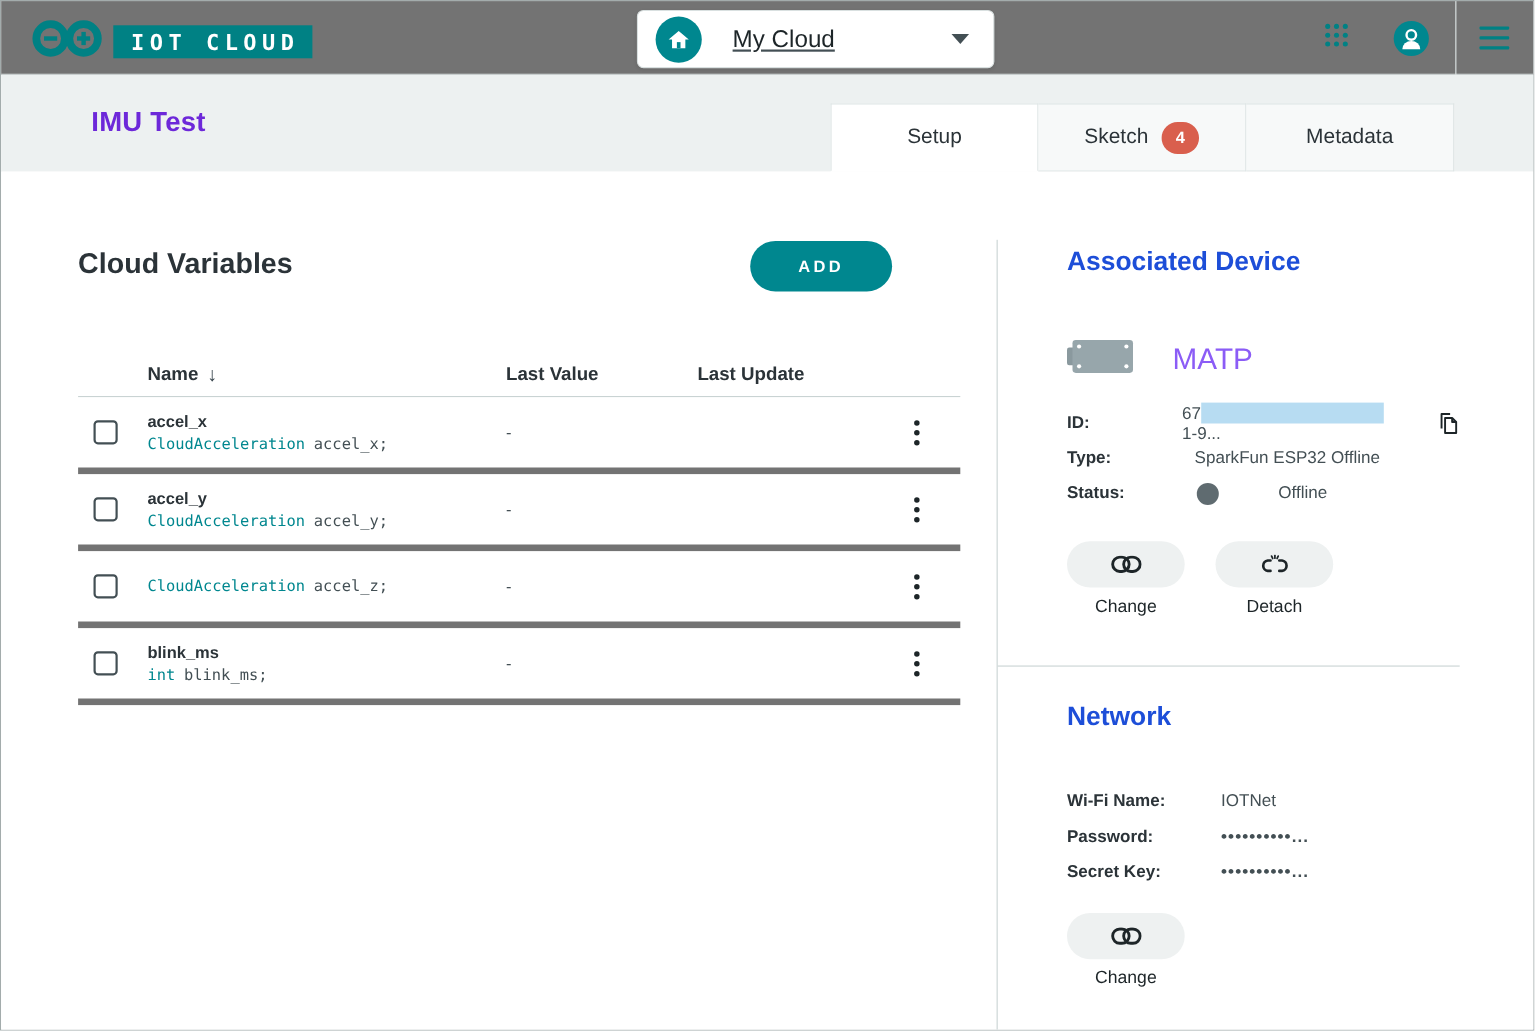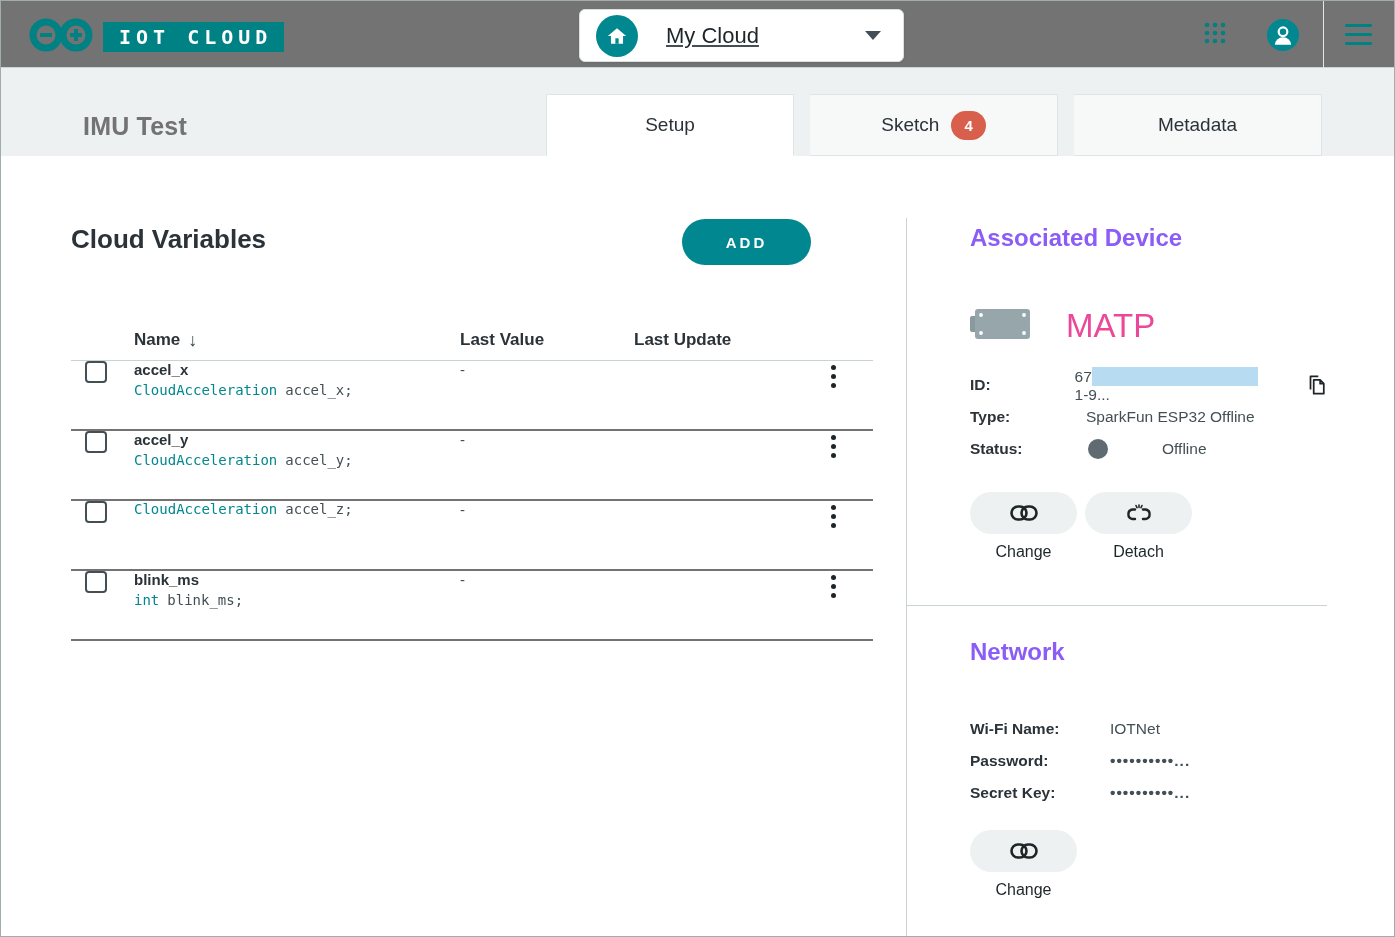--- a/index.html
+++ b/index.html
@@ -24,72 +24,72 @@
   .grid-icon { margin-right:40px; cursor:pointer; }
   .avatar { width:32px; height:32px; border-radius:50%; background:#00878f; margin-right:24px;
     display:flex; align-items:center; justify-content:center; cursor:pointer; }
   .top-divider { width:1px; height:67px; background:#e2e8e8; }
   .burger { margin:0 22px 0 21px; cursor:pointer; display:flex; flex-direction:column; gap:6px; }
   .burger i { display:block; width:27px; height:3px; background:#008184; border-radius:1px; }
 
   
   .band { position:relative; height:88px; background:#edf1f1; }
   .thing-title { position:absolute; left:82px; top:50%; transform:translateY(-50%);
-    font-size:25px; font-weight:bold; color:#737373; letter-spacing:.2px;margin-top:14px; }
+    font-size:25px; font-weight:bold; color:#6d28d9; letter-spacing:.2px; }
   .tabs { position:absolute; right:72px; bottom:0; display:flex; }
-  .tab { width:248px; height:62px; display:flex; align-items:center; justify-content:center;
-    background:#f7f9f9; border:1px solid #dee5e5; border-left:none; font-size:19px; color:#2b3338; cursor:pointer;margin-left:16px; }
+  .tab { width:189px; height:62px; display:flex; align-items:center; justify-content:center;
+    background:#f7f9f9; border:1px solid #dee5e5; border-left:none; font-size:19px; color:#2b3338; cursor:pointer; }
   .tab:first-child { border-left:1px solid #dee5e5; }
   .tab.active { background:#fff; border-bottom:1px solid #fff; }
   .tab-badge { margin-left:12px; background:#d95f4d; color:#fff; font-size:15px; font-weight:bold;
     border-radius:15px; padding:4px 13px; line-height:1.4; }
 
   
   .content { position:relative; height:782px; background:#fff; }
   .cv-heading { position:absolute; left:70px; top:68px; font-size:26px; font-weight:bold; color:#2b3338; }
   .add-btn { position:absolute; left:681px; top:63px; width:129px; height:46px; border-radius:23px;
     background:#00878f; color:#fff; font-size:15px; font-weight:bold; letter-spacing:3px; border:none;
     display:flex; align-items:center; justify-content:center; cursor:pointer; font-family:inherit; }
 
   .vtable { position:absolute; left:70px; top:164px; width:802px; }
   .thead { display:flex; align-items:center; height:41px; border-bottom:1px solid #c9d3d3;
     font-size:17px; font-weight:bold; color:#2b3338; }
   .h-spacer { width:63px; }
   .h-name { width:326px; display:flex; align-items:center; gap:8px; }
   .sort-arrow { font-weight:normal; font-size:18px; color:#37444c; cursor:pointer; }
   .h-value { width:174px; }
   .h-update { width:160px; }
-  .trow { display:flex; align-items:flex-start; height:70px; border-bottom:2px solid #737373; }
+  .trow { display:flex; align-items:center; height:70px; border-bottom:6px solid #737373; }
   .c-check { width:63px; padding-left:14px; }
   .checkbox { display:block; width:22px; height:22px; border:2px solid #434f54; border-radius:4px;
     background:#fff; cursor:pointer; }
   .c-name { width:326px; display:flex; flex-direction:column; gap:4px; }
   .vname { font-size:15px; font-weight:bold; color:#2b3338; }
   .vdecl { font-family:"DejaVu Sans Mono","Liberation Mono",monospace; font-size:14px; color:#434f54; }
   .vtype { color:#00878f; margin-right:8px; }
   .c-value { width:174px; font-size:15px; color:#434f54; }
   .c-update { width:160px; font-size:15px; color:#434f54; }
   .c-menu { flex:1; display:flex; justify-content:center; }
   .kebab { display:flex; flex-direction:column; gap:4px; cursor:pointer; padding:4px; }
   .kebab i { display:block; width:5px; height:5px; border-radius:50%; background:#1d2528; }
 
   
   .right-panel { position:absolute; left:905px; top:62px; bottom:0; width:421px;
     border-left:1px solid #c9d3d3; padding-left:63px; }
-  .panel-h { font-size:24px; font-weight:bold; color:#8b5cf6; }
+  .panel-h { font-size:24px; font-weight:bold; color:#1d4ed8; }
   .dev-heading { margin-top:6px; }
   .device-row { margin-top:56px; display:flex; align-items:center; gap:34px; height:36px; }
-  .device-name { font-size:33px; color:#ec4899; }
+  .device-name { font-size:27px; color:#8b5cf6; }
   .info-rows { margin-top:30px; }
   .info-row { display:flex; align-items:center; height:22px; margin-bottom:10px; font-size:15.5px;gap:38px; }
   .info-label { width:78px; font-weight:bold; color:#2b3338; }
   .id-redact { display:inline-block; width:166px; height:19px; background:#b7dcf2; vertical-align:-4px; }
   .copy-icon { margin-left:6px; cursor:pointer; display:inline-flex; }
   .status-dot { width:20px; height:20px; border-radius:50%; background:#5f6b70; margin-left:2px; margin-right:16px; }
-  .pill-row { margin-top:32px; display:flex; gap:8px; }
+  .pill-row { margin-top:32px; display:flex; gap:28px; }
   .pill-group { width:107px; display:flex; flex-direction:column; align-items:center; }
   .pill-btn { width:107px; height:42px; border-radius:21px; background:#eef1f1; border:none; cursor:pointer;
     display:flex; align-items:center; justify-content:center; }
   .pill-label { margin-top:9px; font-size:16px; color:#1d2528; }
   .panel-divider { margin:44px 0 0 -63px; width:420px; border-top:1px solid #c9d3d3; }
   .net-heading { margin-top:32px; }
   .net-rows { margin-top:52px; }
   .net-row { display:flex; align-items:center; height:22px; margin-bottom:10px; font-size:15.5px; }
   .net-label { width:140px; font-weight:bold; color:#2b3338; }
   .masked { letter-spacing:1px; font-weight:bold; }

